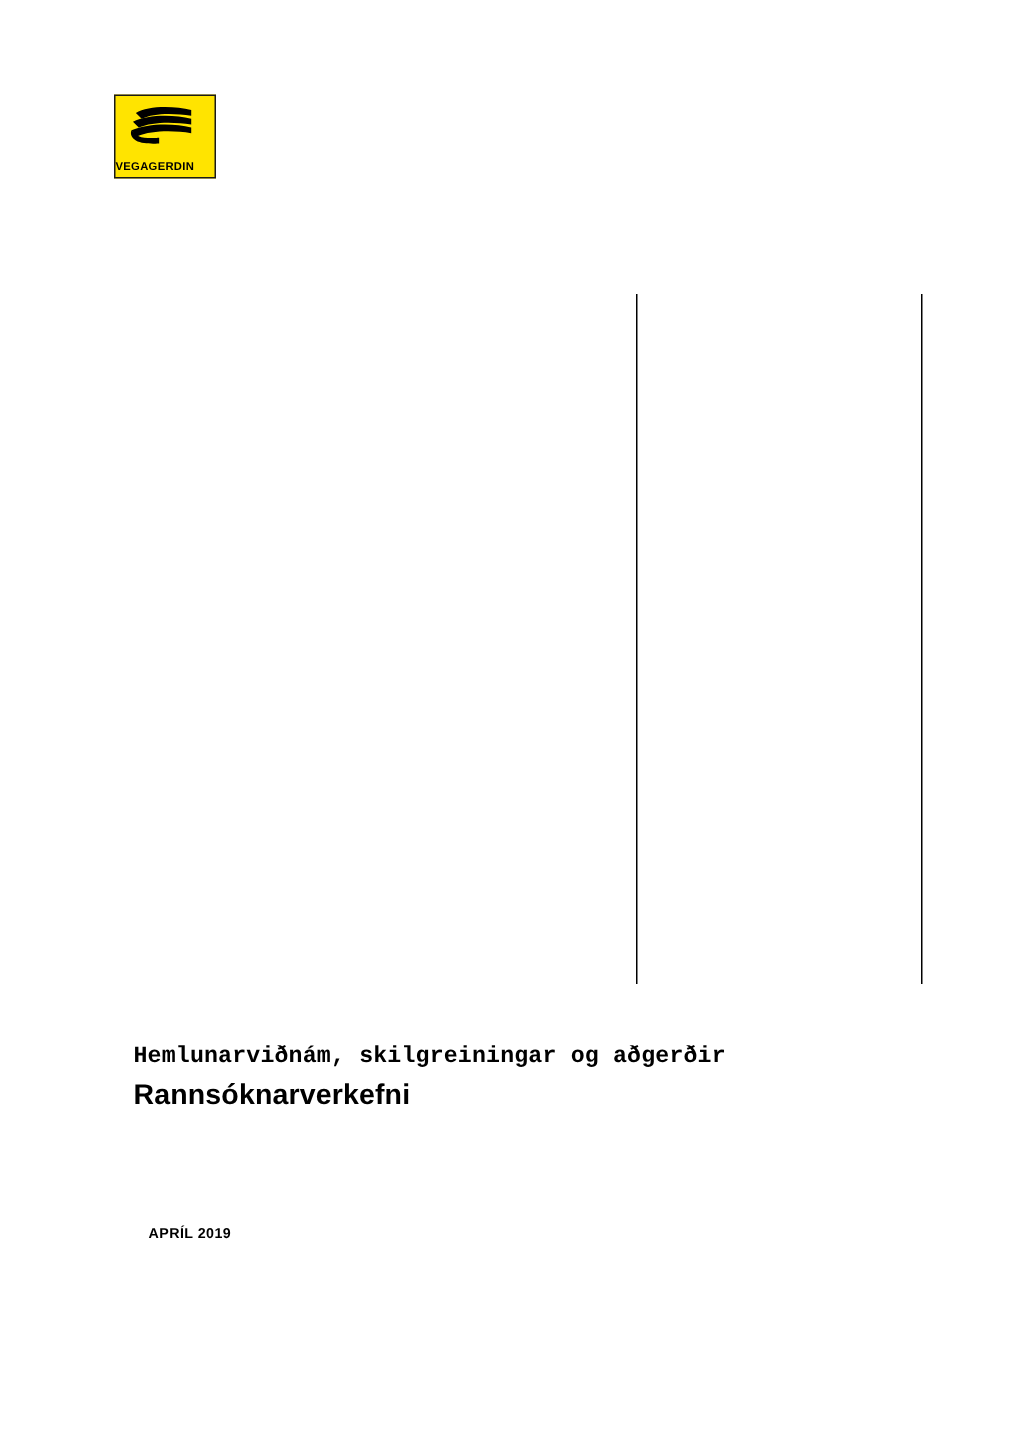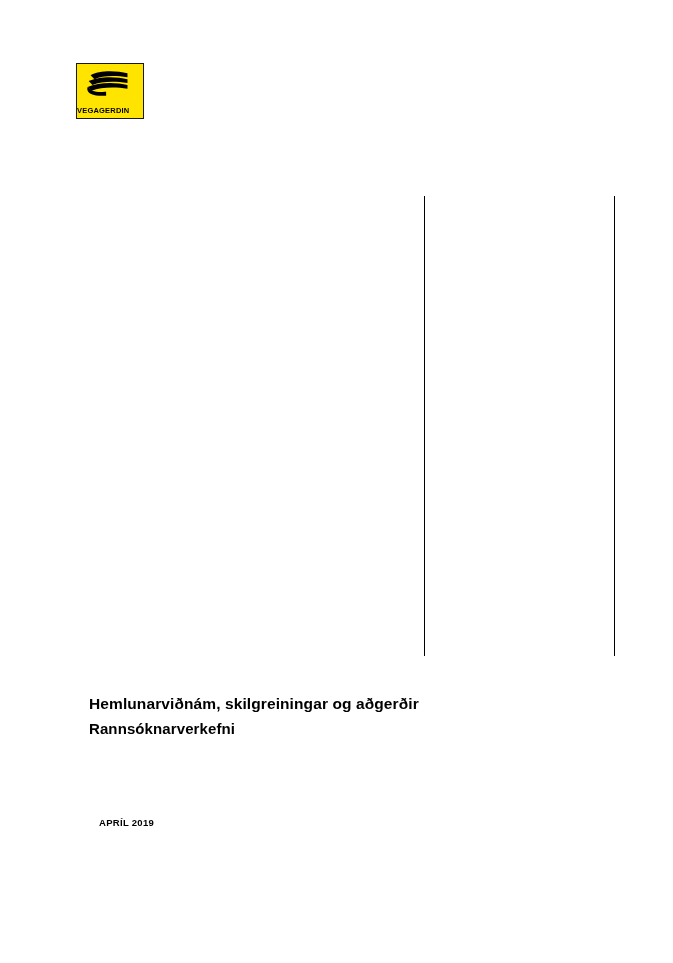--- a/index.html
+++ b/index.html
@@ -61,30 +61,30 @@
   .rule-right { left: 614px; }
 
   
   .title-block {
     position: absolute;
     left: 89px;
     top: 695px;
     width: 520px;
   }
   .doc-title {
-    font-family: Liberation Sans, sans-serif;
+    font-family: Liberation Mono, monospace;
     font-size: 15.5px;
     font-weight: bold;
     color: #000000;
     margin: 0 0 7px 0;
     letter-spacing: 0.1px;
   }
   .doc-subtitle {
     font-family: "Liberation Sans", sans-serif;
-    font-size: 15px;
+    font-size: 19px;
     font-weight: bold;
     color: #000000;
     margin: 0;
     letter-spacing: 0.1px;
   }
 
   
   .doc-date {
     position: absolute;
     left: 99px;

